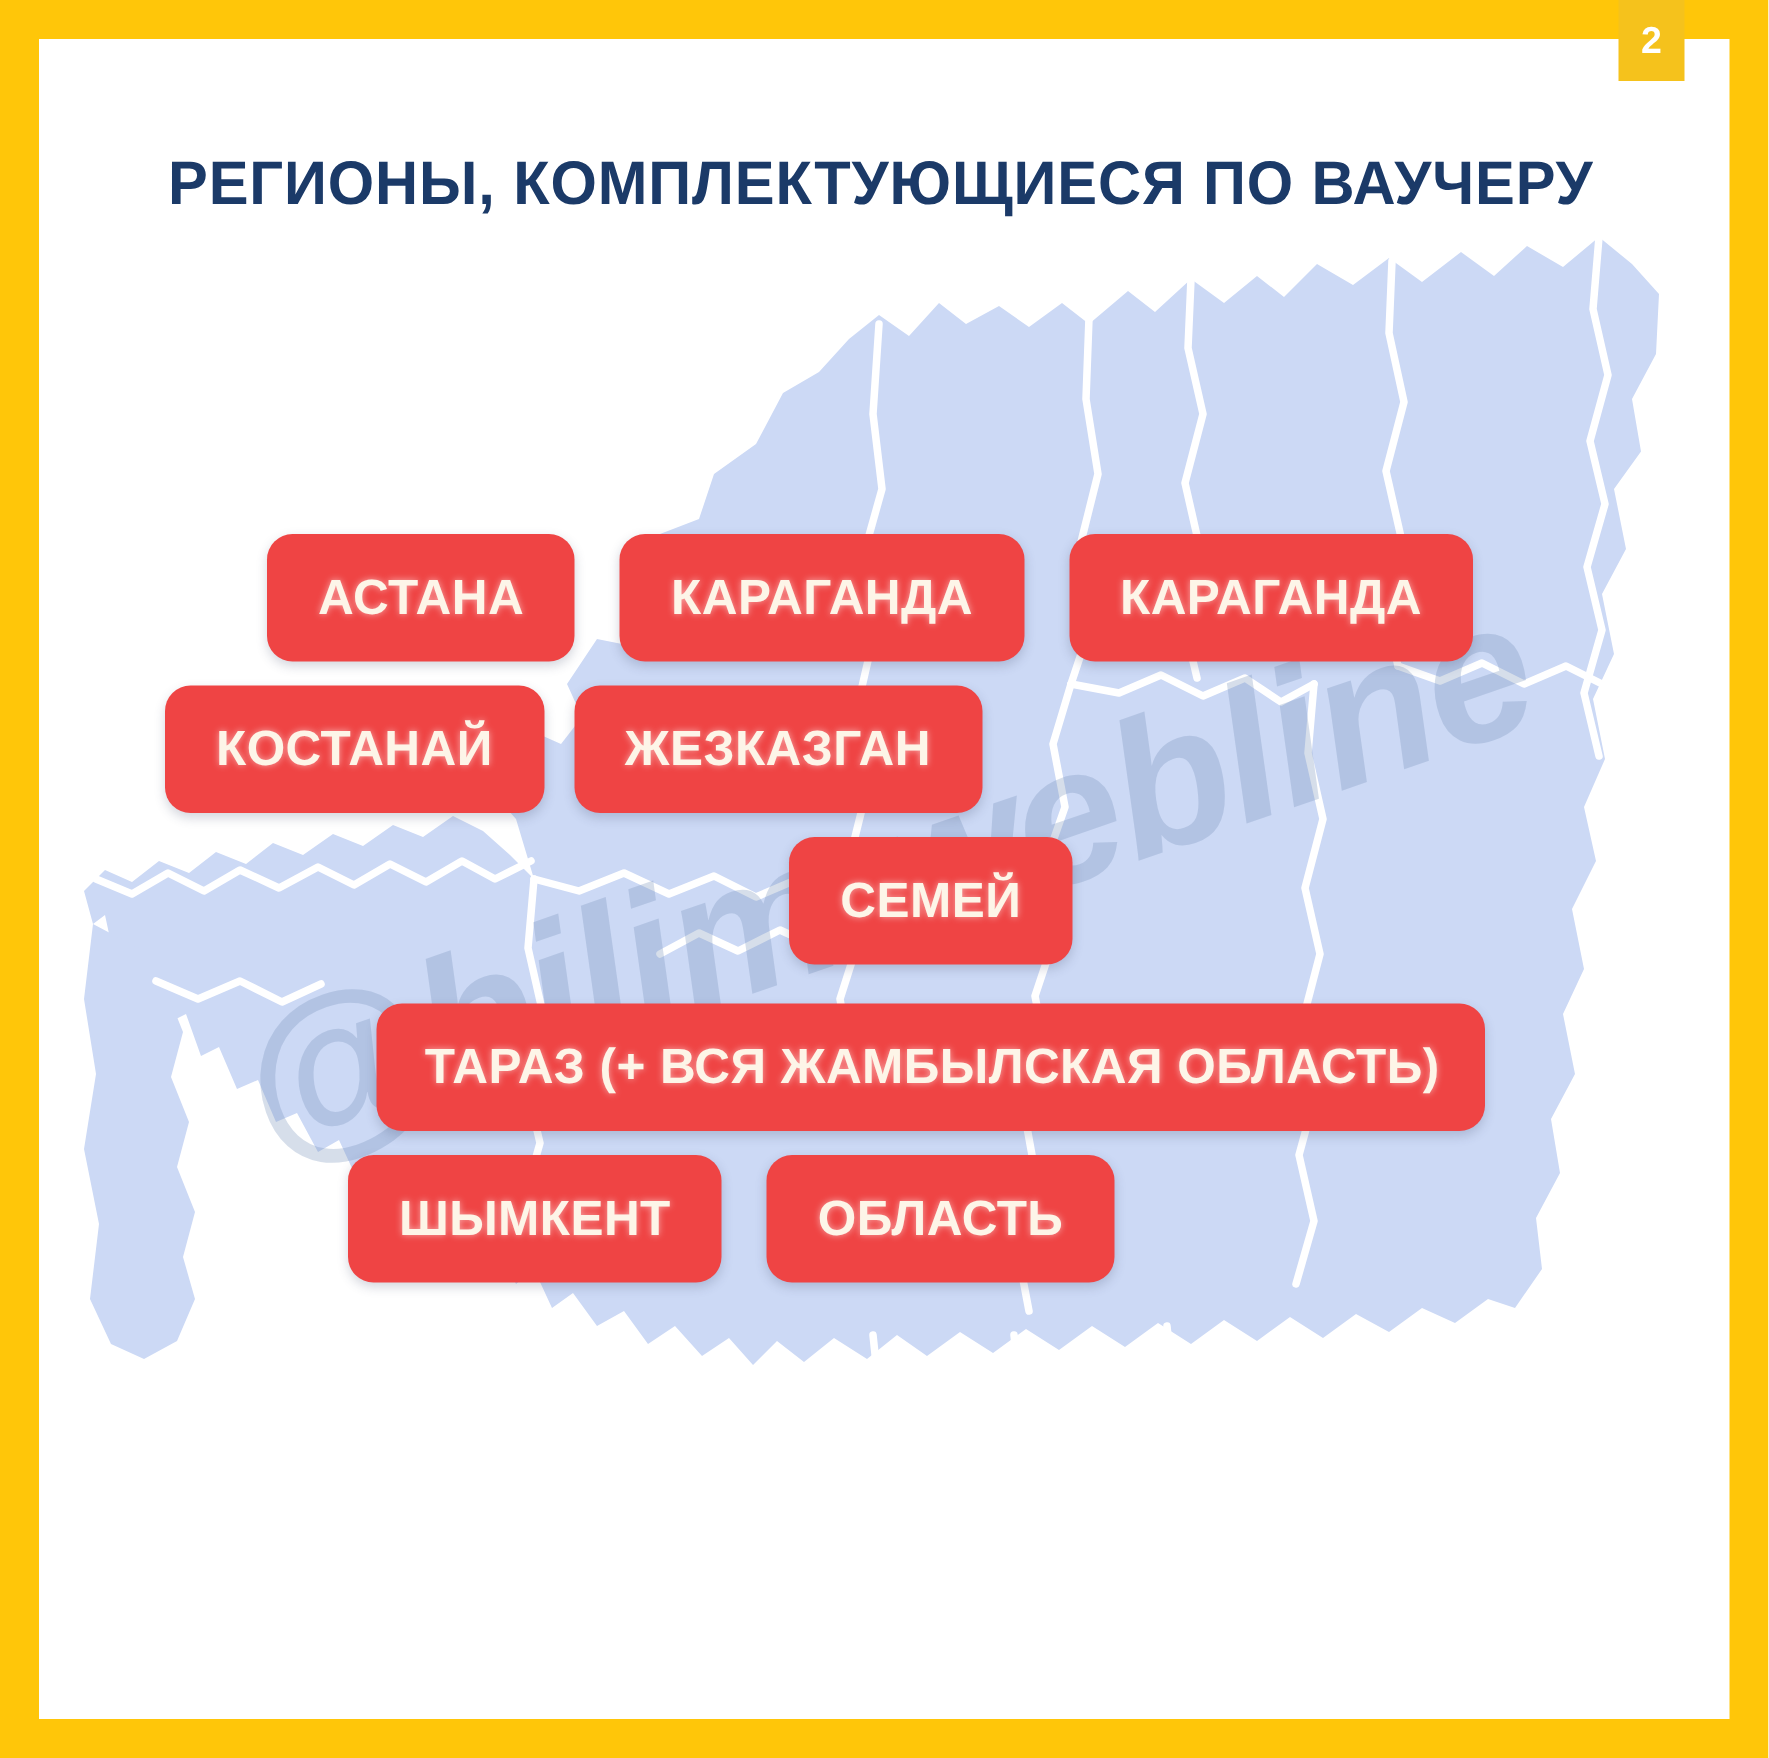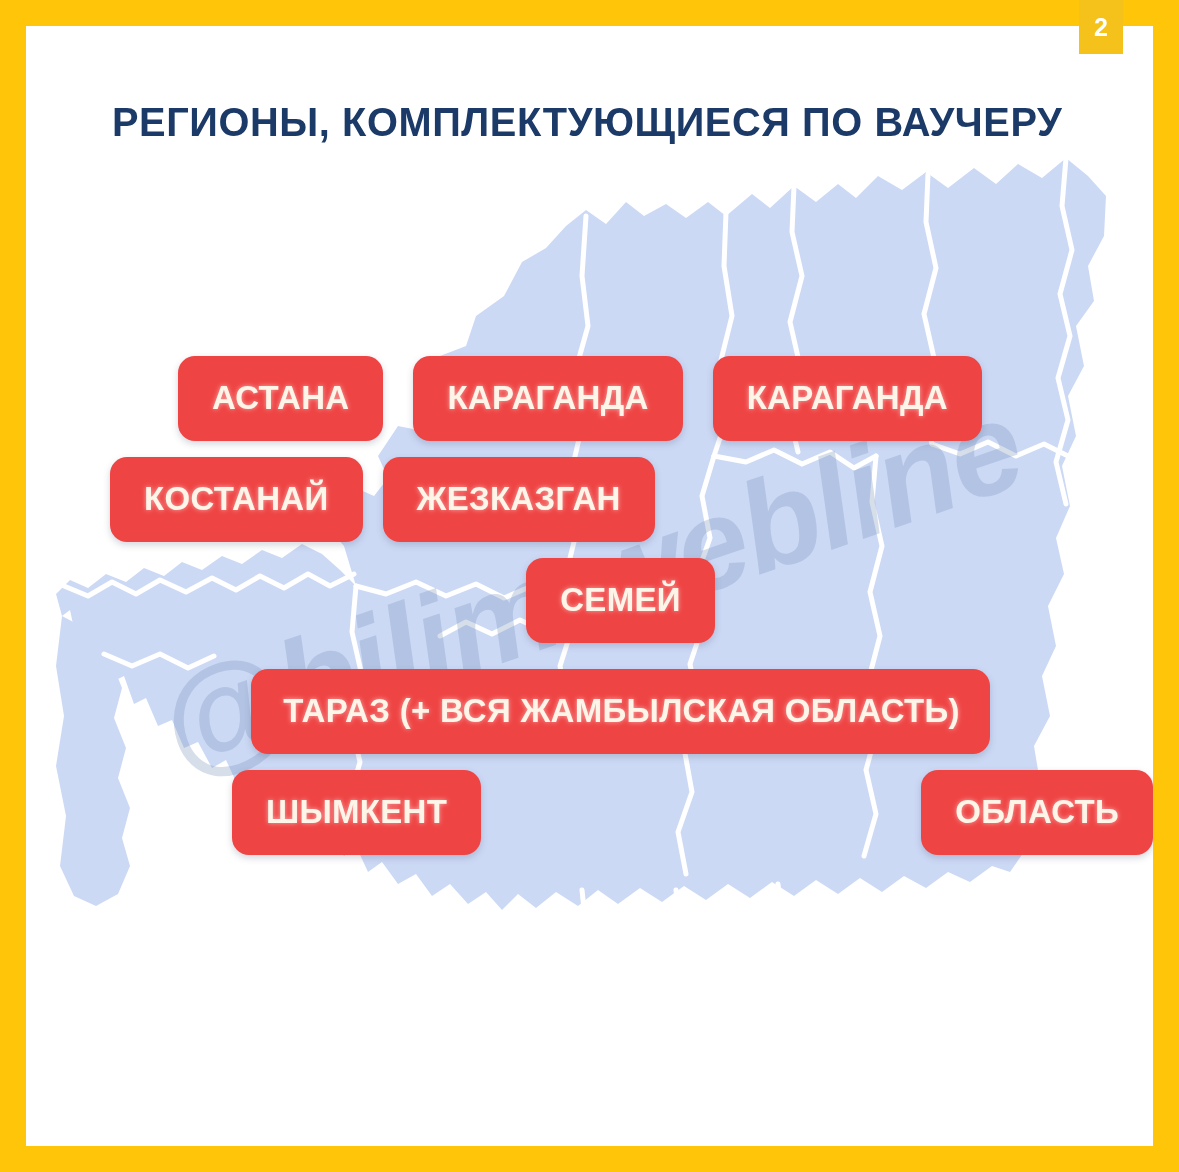--- a/index.html
+++ b/index.html
@@ -103,21 +103,21 @@
   }
 
   .pill-row {
     display: flex;
     align-items: center;
     margin-bottom: 16px;
   }
   .pill-row.r1 { justify-content: flex-start; padding-left: 152px; gap: 30px; }
   .pill-row.r2 { justify-content: flex-start; padding-left:  84px; gap: 20px; }
   .pill-row.r3 { justify-content: flex-start; padding-left:  62px; gap: 26px; flex-direction: column; }
-  .pill-row.r4 { justify-content: space-between; padding-left: 206px; gap: 30px; }
+  .pill-row.r4 { justify-content: flex-start; padding-left: 206px; gap: 30px; }
 
   .pill {
     background: #ef4444;
     color: #fdf5e8;
     border-radius: 17px;
     font-size: 33px;
     font-weight: 700;
     letter-spacing: 0.3px;
     padding: 25px 34px 27px 34px;
     white-space: nowrap;

